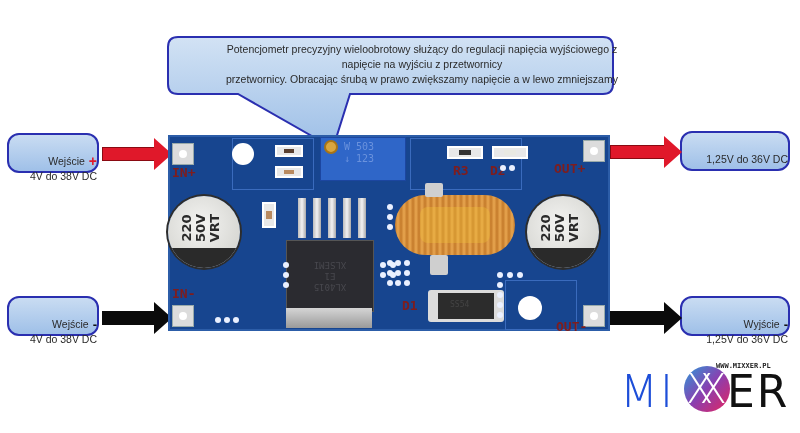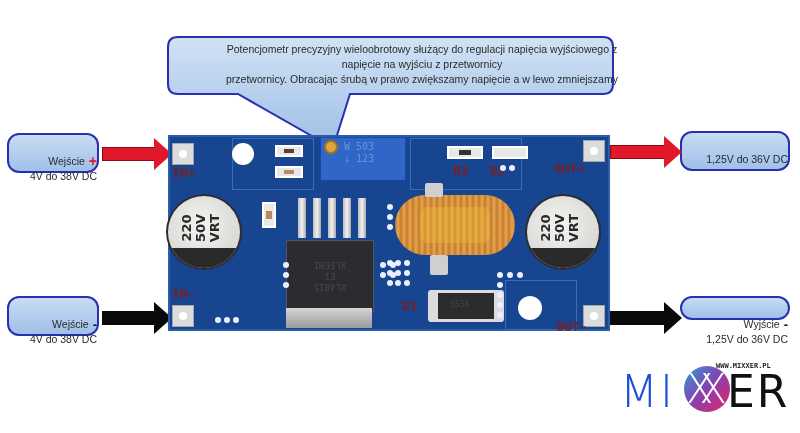--- a/index.html
+++ b/index.html
@@ -68,21 +68,21 @@
   <div>4V do 38V DC</div>
 </div>
 <div class="label-box" style="left:7px;top:296px;width:92px;height:40px;">
   <div><span>Wejście</span><span class="sign minus">-</span></div>
   <div>4V do 38V DC</div>
 </div>
 
 <div class="label-box" style="left:680px;top:131px;width:110px;height:40px;">
   <div>1,25V do 36V DC</div>
 </div>
-<div class="label-box" style="left:680px;top:296px;width:110px;height:24px;">
+<div class="label-box" style="left:680px;top:296px;width:110px;height:40px;">
   <div><span>Wyjście</span><span class="sign minus">-</span></div>
   <div>1,25V do 36V DC</div>
 </div>
 
 <div class="arrow" style="left:102px;top:147px;width:70px;">
   <div class="shaft" style="width:54px;background:#e0182a;border:1px solid #8a0a12;box-sizing:border-box;"></div>
   <div class="head" style="left:52px;border-left:18px solid #e0182a;"></div>
 </div>
 <div class="arrow" style="left:102px;top:311px;width:70px;">
   <div class="shaft" style="width:54px;background:#0a0a0a;"></div>

